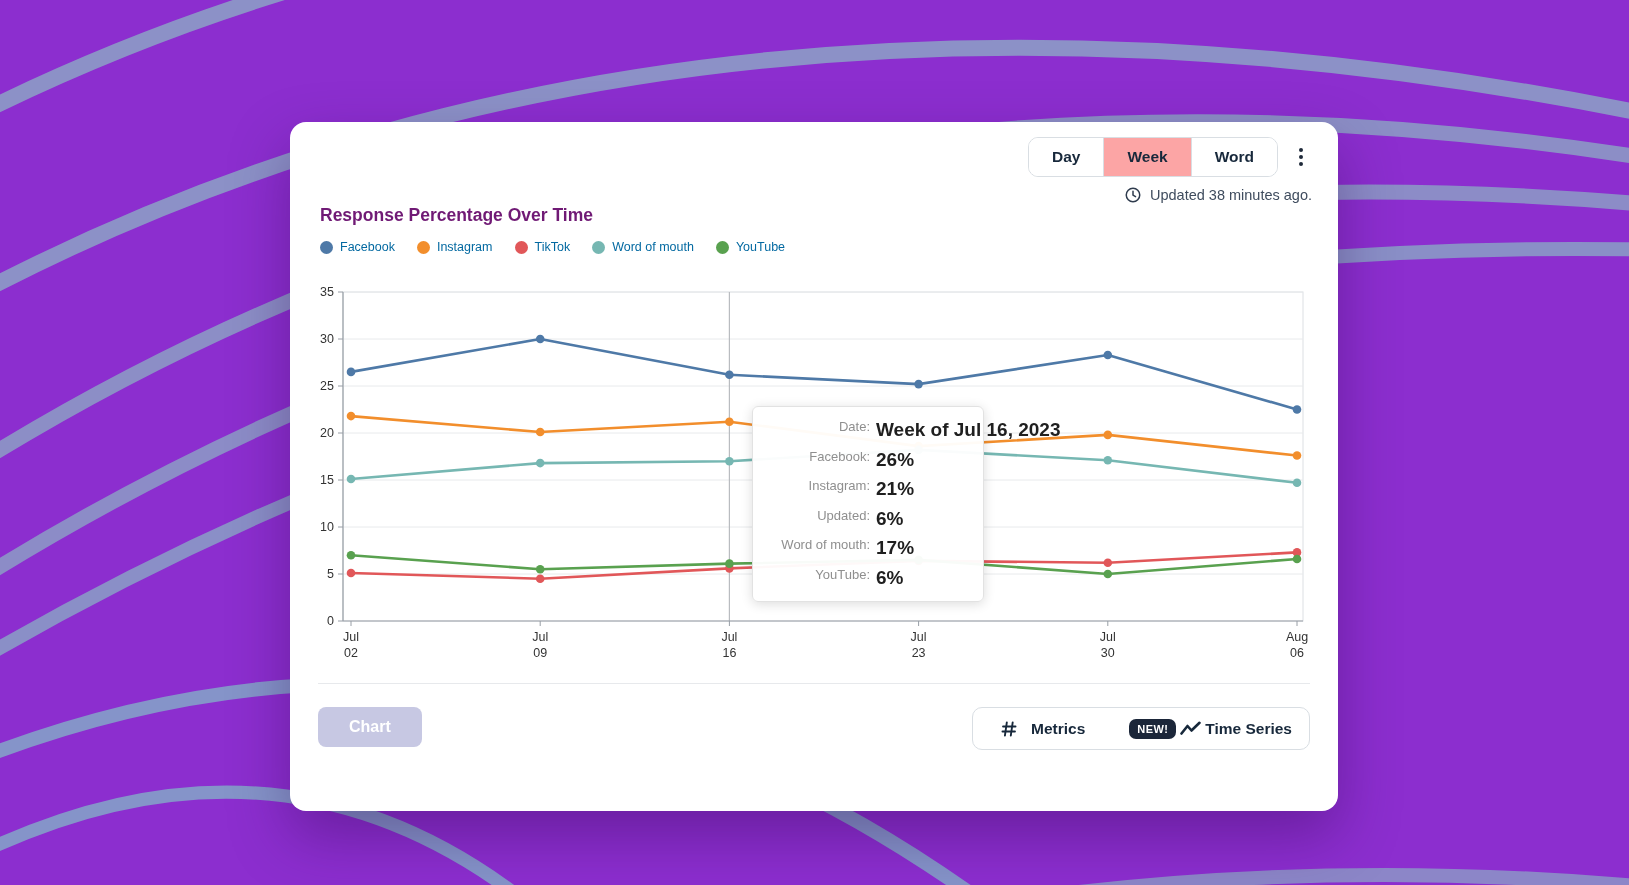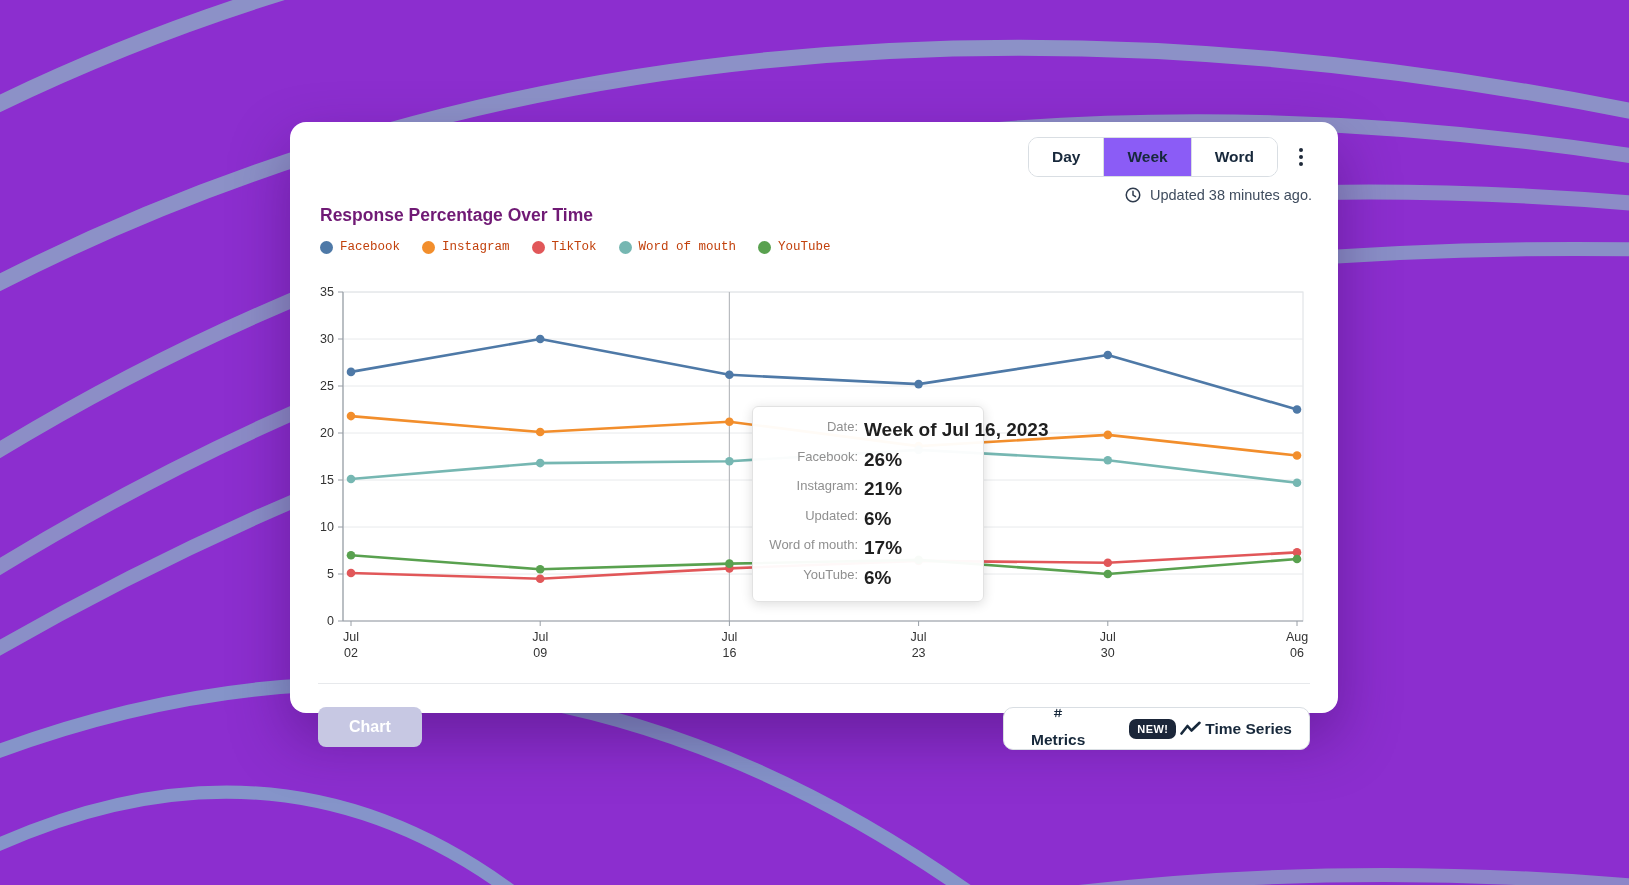--- a/index.html
+++ b/index.html
@@ -2,72 +2,72 @@
 <html><head>
 <meta charset="utf-8">
 <style>
   * { margin:0; padding:0; box-sizing:border-box; }
   html,body { width:1629px; height:885px; overflow:hidden; }
   body { font-family:"Liberation Sans", sans-serif; background:#8C2ECF; position:relative; }
 
   .waves { position:absolute; inset:0; }
 
   .card {
-    position:absolute; left:290px; top:122px; width:1048px; height:591px;
+    position:absolute; left:290px; top:122px; width:1048px; height:689px;
     background:#ffffff; border-radius:16px;
     box-shadow:0 25px 60px rgba(40,0,70,.35);
   }
 
   
   .toolbar-row { position:absolute; top:15px; right:24px; display:flex; align-items:center; gap:10px; }
   .segmented { display:flex; background:#fff; border:1px solid #d9dee3; border-radius:10px; overflow:hidden; }
   .segmented button {
     border:none; background:#fff; padding:10px 23px; font-family:inherit;
     font-size:15.5px; font-weight:700; color:#17283b; cursor:pointer;
   }
   .segmented button + button { border-left:1px solid #d9dee3; }
-  .segmented button.active { background:#8b5cf6;text-align:center; }
+  .segmented button.active { background:#fca5a5;text-align:center; }
   .kebab { border:none; background:transparent; width:26px; height:40px; display:flex;
     flex-direction:column; align-items:center; justify-content:center; gap:3px; cursor:pointer; }
   .kdot { width:4px; height:4px; border-radius:50%; background:#1f2a3a; }
 
   .updated-row { position:absolute; top:64px; right:26px; display:flex; align-items:center; gap:8px;
     font-size:14.5px; color:#3f4c5e; }
 
   .chart-title { position:absolute; left:30px; top:83px; font-size:17.5px; font-weight:700; color:#701a75; }
 
   .legend { position:absolute; left:30px; top:118px; display:flex; gap:22px; align-items:center; }
-  .legend-item { display:flex; align-items:center; gap:7px; font-size:12.5px; color:#c2410c;font-family:Liberation Mono, monospace; }
+  .legend-item { display:flex; align-items:center; gap:7px; font-size:12.5px; color:#0369a1; }
   .legend-dot { width:13px; height:13px; border-radius:50%; }
 
   .chart-wrap { position:absolute; left:0; top:160px; width:1048px; height:390px; }
   svg text { font-family:"Liberation Sans", sans-serif; }
 
   .tooltip {
     position:absolute; left:462px; top:124px; width:232px;
     background:rgba(255,255,255,.96); border:1px solid #e2e2e2; border-radius:6px;
-    box-shadow:0 2px 12px rgba(0,0,0,.14); padding:12px 13px;
+    box-shadow:0 2px 12px rgba(0,0,0,.14); padding:12px 25px;
     display:grid; grid-template-columns:92px auto; column-gap:6px; row-gap:7.5px;
   }
   .tt-label { text-align:right; color:#8f8f8f; font-size:13px; white-space:nowrap; }
   .tt-value { color:#1f1f1f; font-size:19px; font-weight:700; white-space:nowrap; }
 
   .divider { position:absolute; left:28px; right:28px; top:561px; height:1px; background:#e7e9ec; }
 
   .chart-btn {
     position:absolute; left:28px; top:585px; border:none; border-radius:8px;
     background:#c7c8e3; color:#ffffff; font-family:inherit; font-size:16px; font-weight:700;
     padding:11px 31px; cursor:pointer;
   }
 
   .view-toggle { position:absolute; right:28px; top:585px; display:flex; align-items:stretch;
     border:1px solid #d9dee3; border-radius:10px; overflow:hidden; background:#fff; height:43px; }
   .view-toggle button { border:none; background:transparent; display:flex; align-items:center;
     font-family:inherit; font-size:15.5px; font-weight:700; color:#17283b; cursor:pointer; }
-  .metrics-btn { gap:13px; padding:0 27px; background:#fff;flex-direction:column; }
+  .metrics-btn { gap:13px; padding:0 27px; background:#fff; }
   .ts-btn { gap:4px; padding:0 17px; background:#e7f2ae; border-left:1px solid #d9dee3; }
   .new-badge { background:#1b2639; color:#fff; font-size:11px; font-weight:800; letter-spacing:.4px;
     padding:4px 8px; border-radius:7px; }
 </style>
 </head>
 <body>
 
 <svg class="waves" width="1629" height="885" viewBox="0 0 1629 885" preserveAspectRatio="none">
   <g fill="none" stroke-linecap="round">
     <path d="M -30 118 Q 255 -25 575 -75" stroke="#8C9CC5" stroke-width="16" opacity="0.9"></path>

